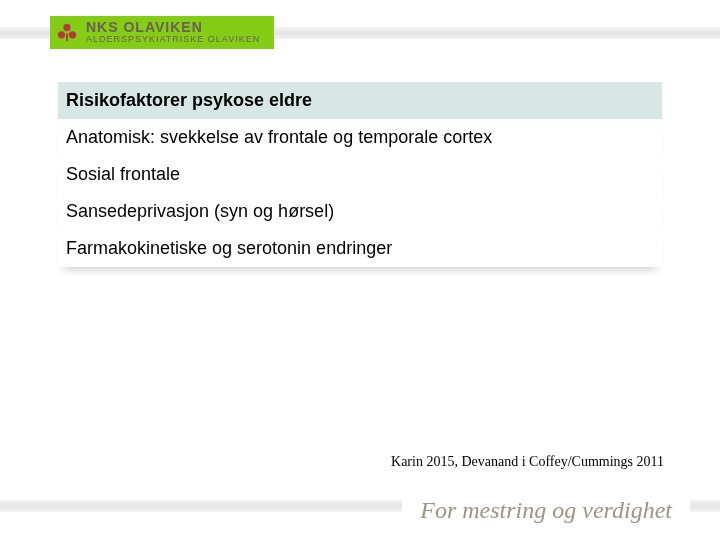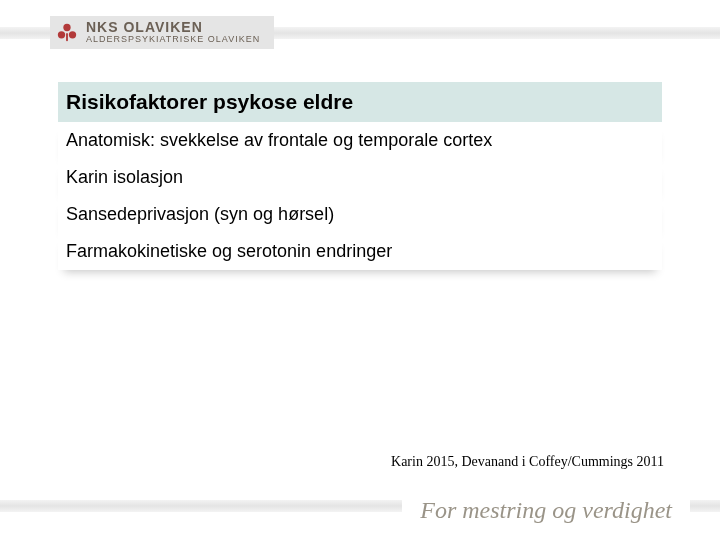--- a/index.html
+++ b/index.html
@@ -30,21 +30,21 @@
     right: 0;
     top: 22px;
     height: 12px;
     background: linear-gradient(to bottom, #f3f3f3 0%, #e4e4e4 50%, #f3f3f3 100%);
     z-index: 0;
   }
   .logo-box {
     position: relative;
     z-index: 1;
     margin-left: 50px;
-    background: #e5e5e5;
+    background: #84cc16;
     padding: 4px 14px 4px 6px;
     display: flex;
     align-items: center;
     gap: 8px;
   }
   .logo-emblem {
     width: 22px;
     height: 22px;
     position: relative;
     display: inline-block;
@@ -67,21 +67,21 @@
   .content {
     position: absolute;
     top: 82px;
     left: 58px;
     right: 58px;
   }
 
   .title-row {
     background: #d6e7e5;
     padding: 8px 10px 8px 8px;
-    font-size: 21px;
+    font-size: 18px;
     font-weight: bold;
     color: #000;
   }
 
   .row {
     padding: 8px 10px 8px 8px;
     font-size: 18px;
     color: #000;
     background: #ffffff;
     box-shadow: 0 8px 10px -6px rgba(0,0,0,0.22);
@@ -151,21 +151,21 @@
       <span class="brand">NKS OLAVIKEN</span><br>
       <span>ALDERSPSYKIATRISKE OLAVIKEN</span>
     </span>
   </div>
 </div>
 
 <div class="content">
   <div class="title-row">Risikofaktorer psykose eldre</div>
 
   <div class="row">Anatomisk: svekkelse av frontale og temporale cortex</div>
-  <div class="row">Karin isolasjon</div>
+  <div class="row">Sosial frontale</div>
   <div class="row">Sansedeprivasjon (syn og hørsel)</div>
   <div class="row">Farmakokinetiske og serotonin endringer</div>
 </div>
 
 <div class="citation">Karin 2015, Devanand i Coffey/Cummings 2011</div>
 
 <div class="footer-strip">
   <div class="tagline">For mestring og verdighet</div>
 </div>
 

